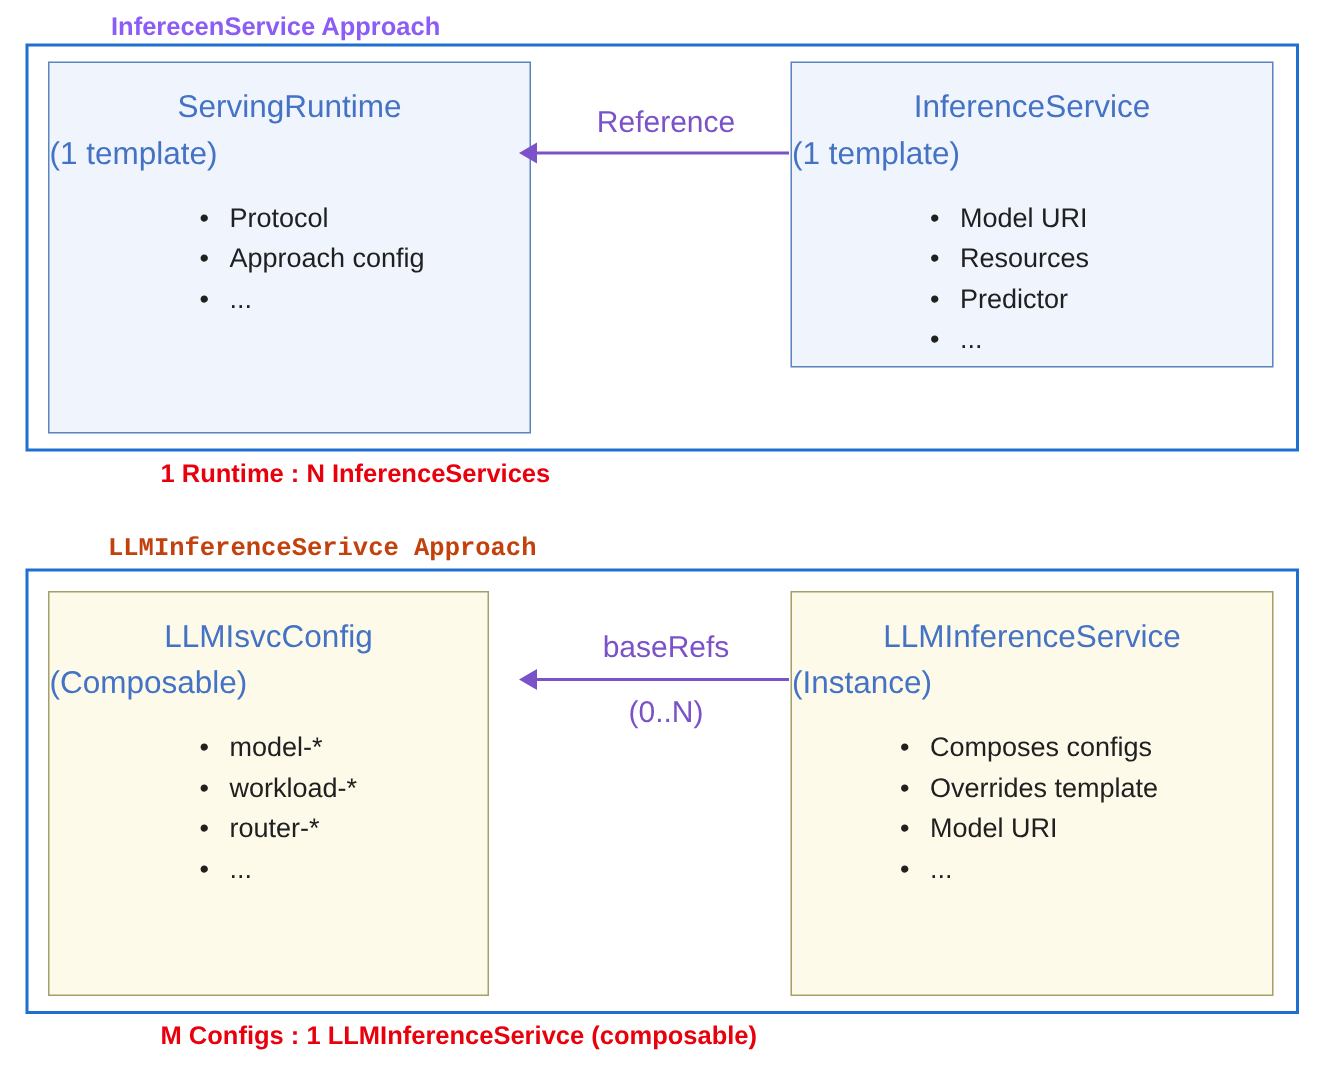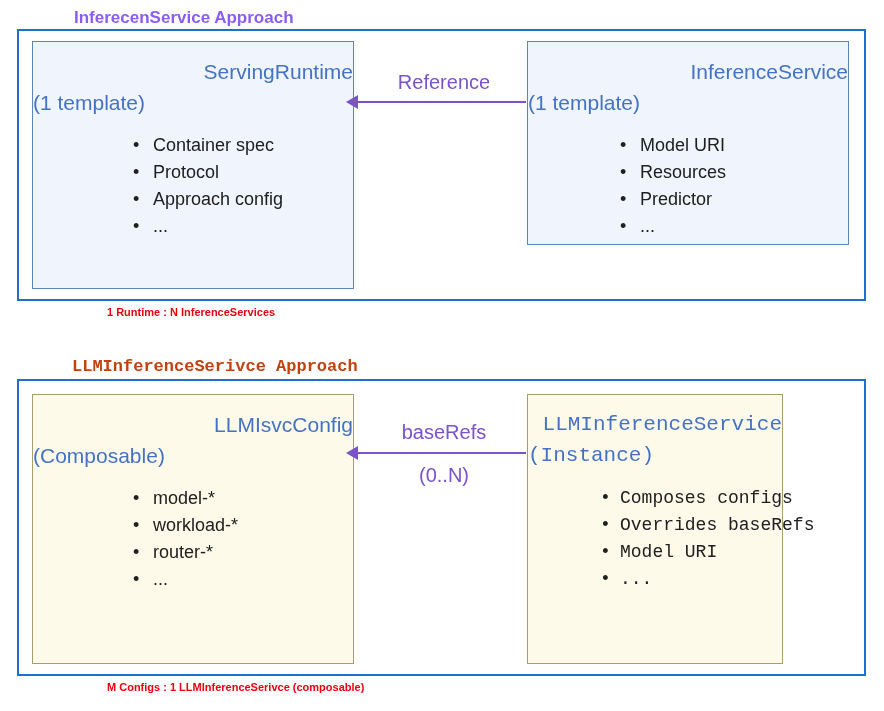--- a/index.html
+++ b/index.html
@@ -83,33 +83,32 @@
   }
   #card-inferenceservice {
     left: 527px;
     top: 41px;
     width: 322px;
     height: 204px;
   }
   #card-llmisvcconfig {
     left: 32px;
     top: 394px;
-    width: 322px;
+    width: 294px;
     height: 270px;
   }
   #card-llminferenceservice {
     left: 527px;
     top: 394px;
-    width: 256px;
+    width: 322px;
     height: 270px;
-    font-family: Liberation Mono, monospace;
   }
 
   .card-title {
-    text-align: right;
+    text-align: center;
     color: #4472c4;
     font-size: 21px;
     line-height: 31px;
     white-space: nowrap;
   }
   .card-subtitle {
     color: #4472c4;
     font-size: 21px;
     line-height: 31px;
     white-space: nowrap;
@@ -194,21 +193,21 @@
   #label-baserefs-count {
     left: 358px;
     top: 464px;
     width: 172px;
   }
 
   
   .caption {
     position: absolute;
     color: #e8000d;
-    font-size: 11px;
+    font-size: 17px;
     font-weight: bold;
     white-space: nowrap;
   }
   #caption-top {
     left: 107px;
     top: 306px;
   }
   #caption-bottom {
     left: 107px;
     top: 681px;
@@ -220,21 +219,20 @@
 <div class="canvas">
 
   <div class="section-title" id="title-top">InferecenService Approach</div>
 
   <div class="group-box" id="group-top"></div>
 
   <div class="card blue" id="card-servingruntime">
     <div class="card-title">ServingRuntime</div>
     <div class="card-subtitle">(1 template)</div>
     <ul class="bullets">
-      <li>Container spec</li>
       <li>Protocol</li>
       <li>Approach config</li>
       <li>...</li>
     </ul>
   </div>
 
   <div class="card blue" id="card-inferenceservice">
     <div class="card-title">InferenceService</div>
     <div class="card-subtitle">(1 template)</div>
     <ul class="bullets">
@@ -264,21 +262,21 @@
       <li>router-*</li>
       <li>...</li>
     </ul>
   </div>
 
   <div class="card cream" id="card-llminferenceservice">
     <div class="card-title">LLMInferenceService</div>
     <div class="card-subtitle">(Instance)</div>
     <ul class="bullets">
       <li>Composes configs</li>
-      <li>Overrides baseRefs</li>
+      <li>Overrides template</li>
       <li>Model URI</li>
       <li>...</li>
     </ul>
   </div>
 
   <div class="arrow-line" id="arrow-bottom-line"></div>
   <div class="arrow-head" id="arrow-bottom-head"></div>
   <div class="arrow-label" id="label-baserefs">baseRefs</div>
   <div class="arrow-label" id="label-baserefs-count">(0..N)</div>
 

